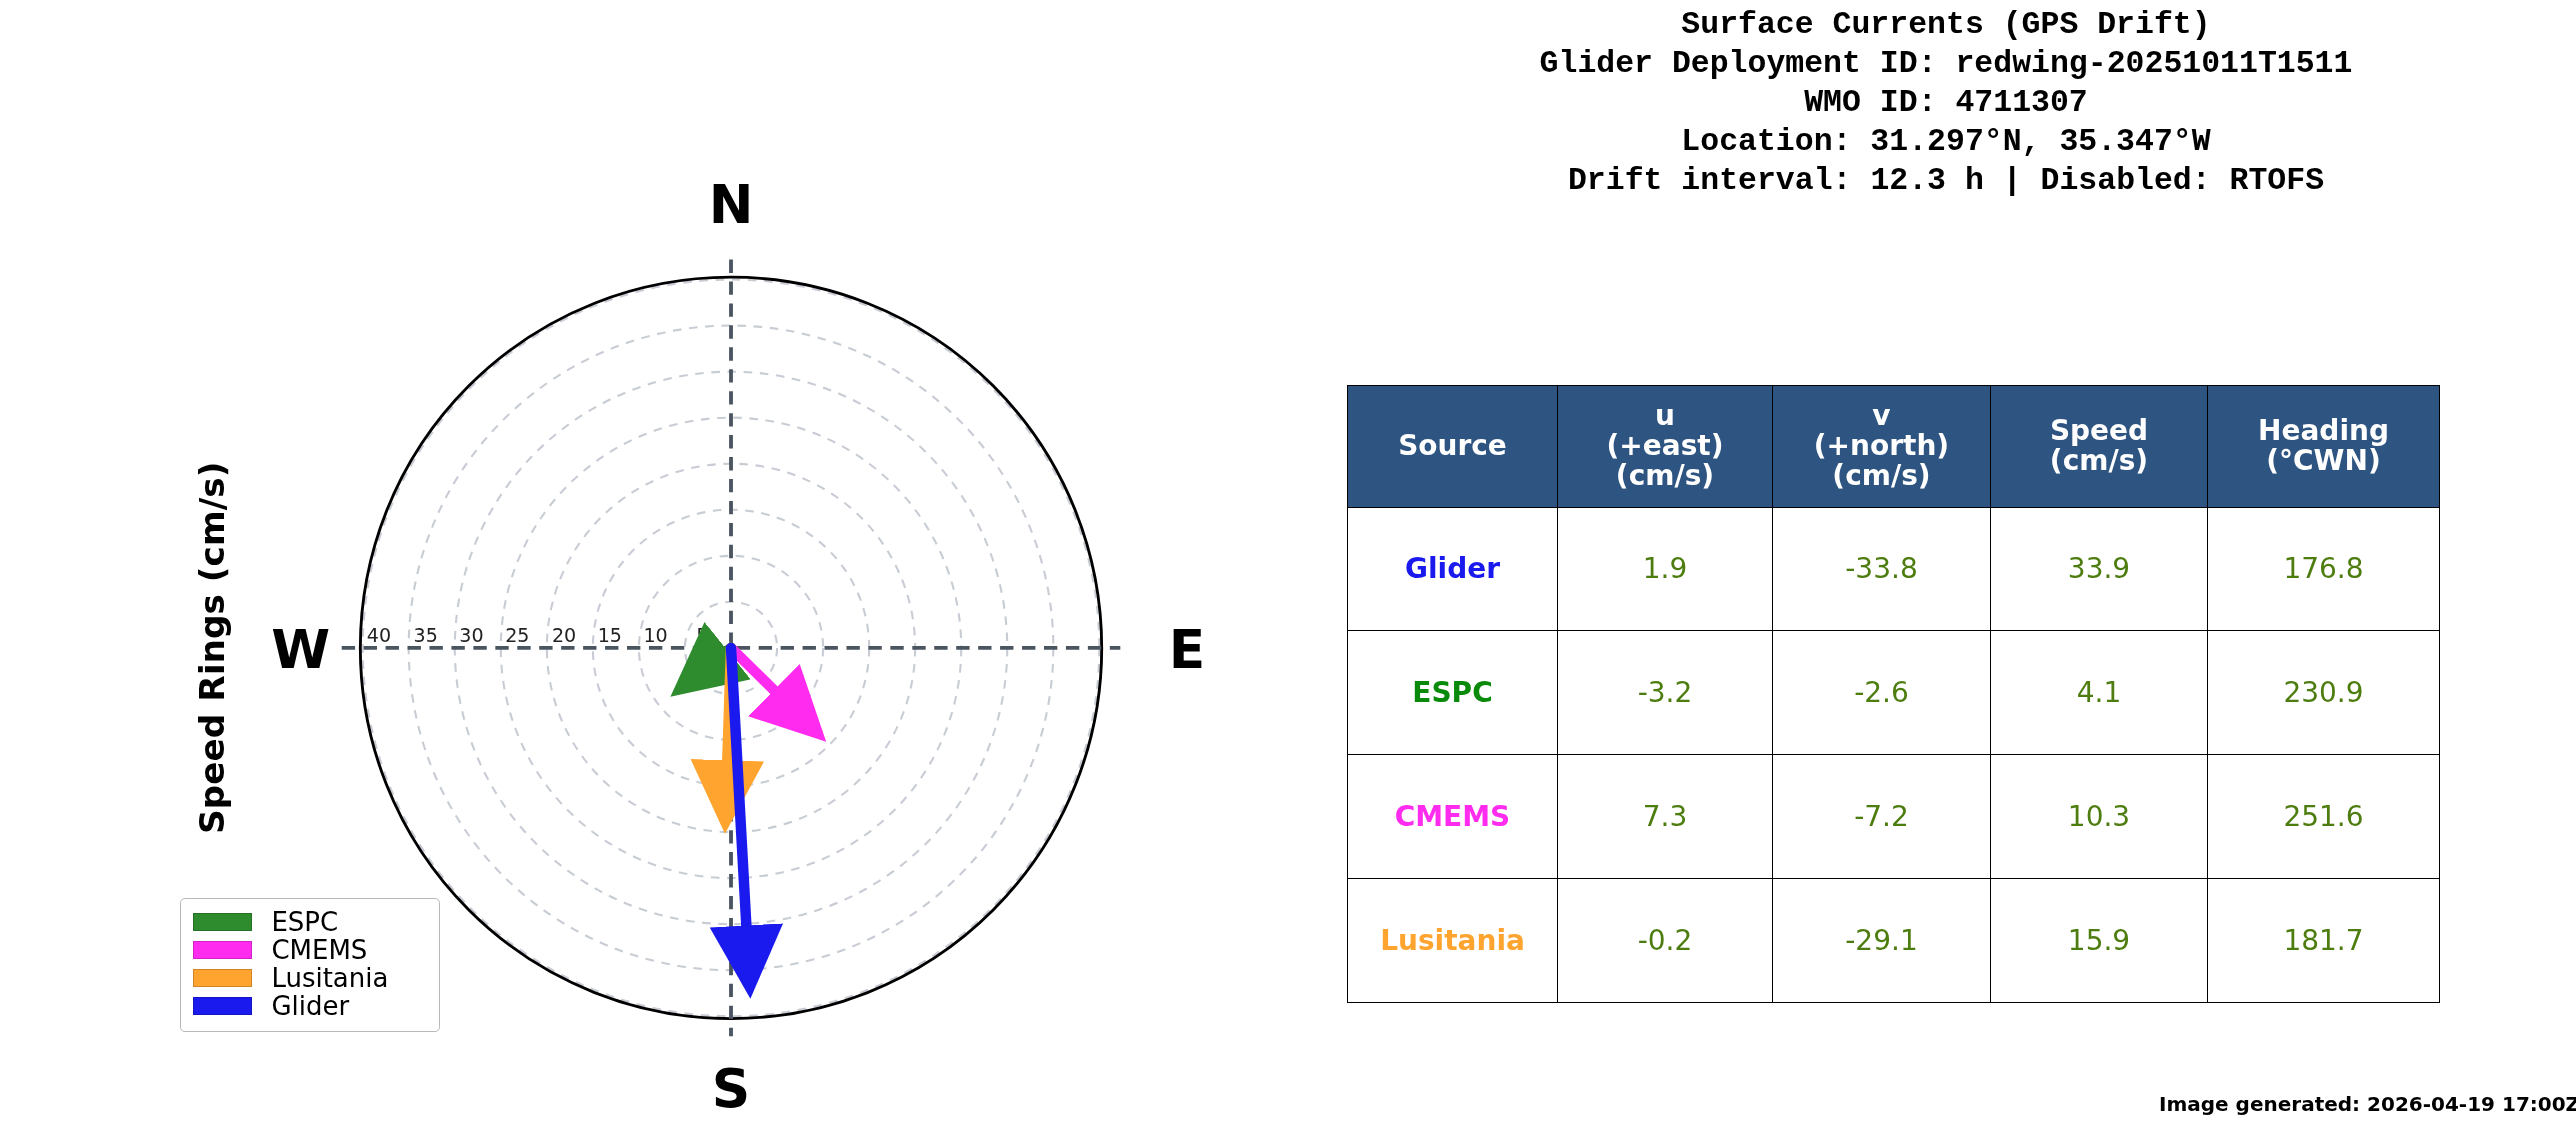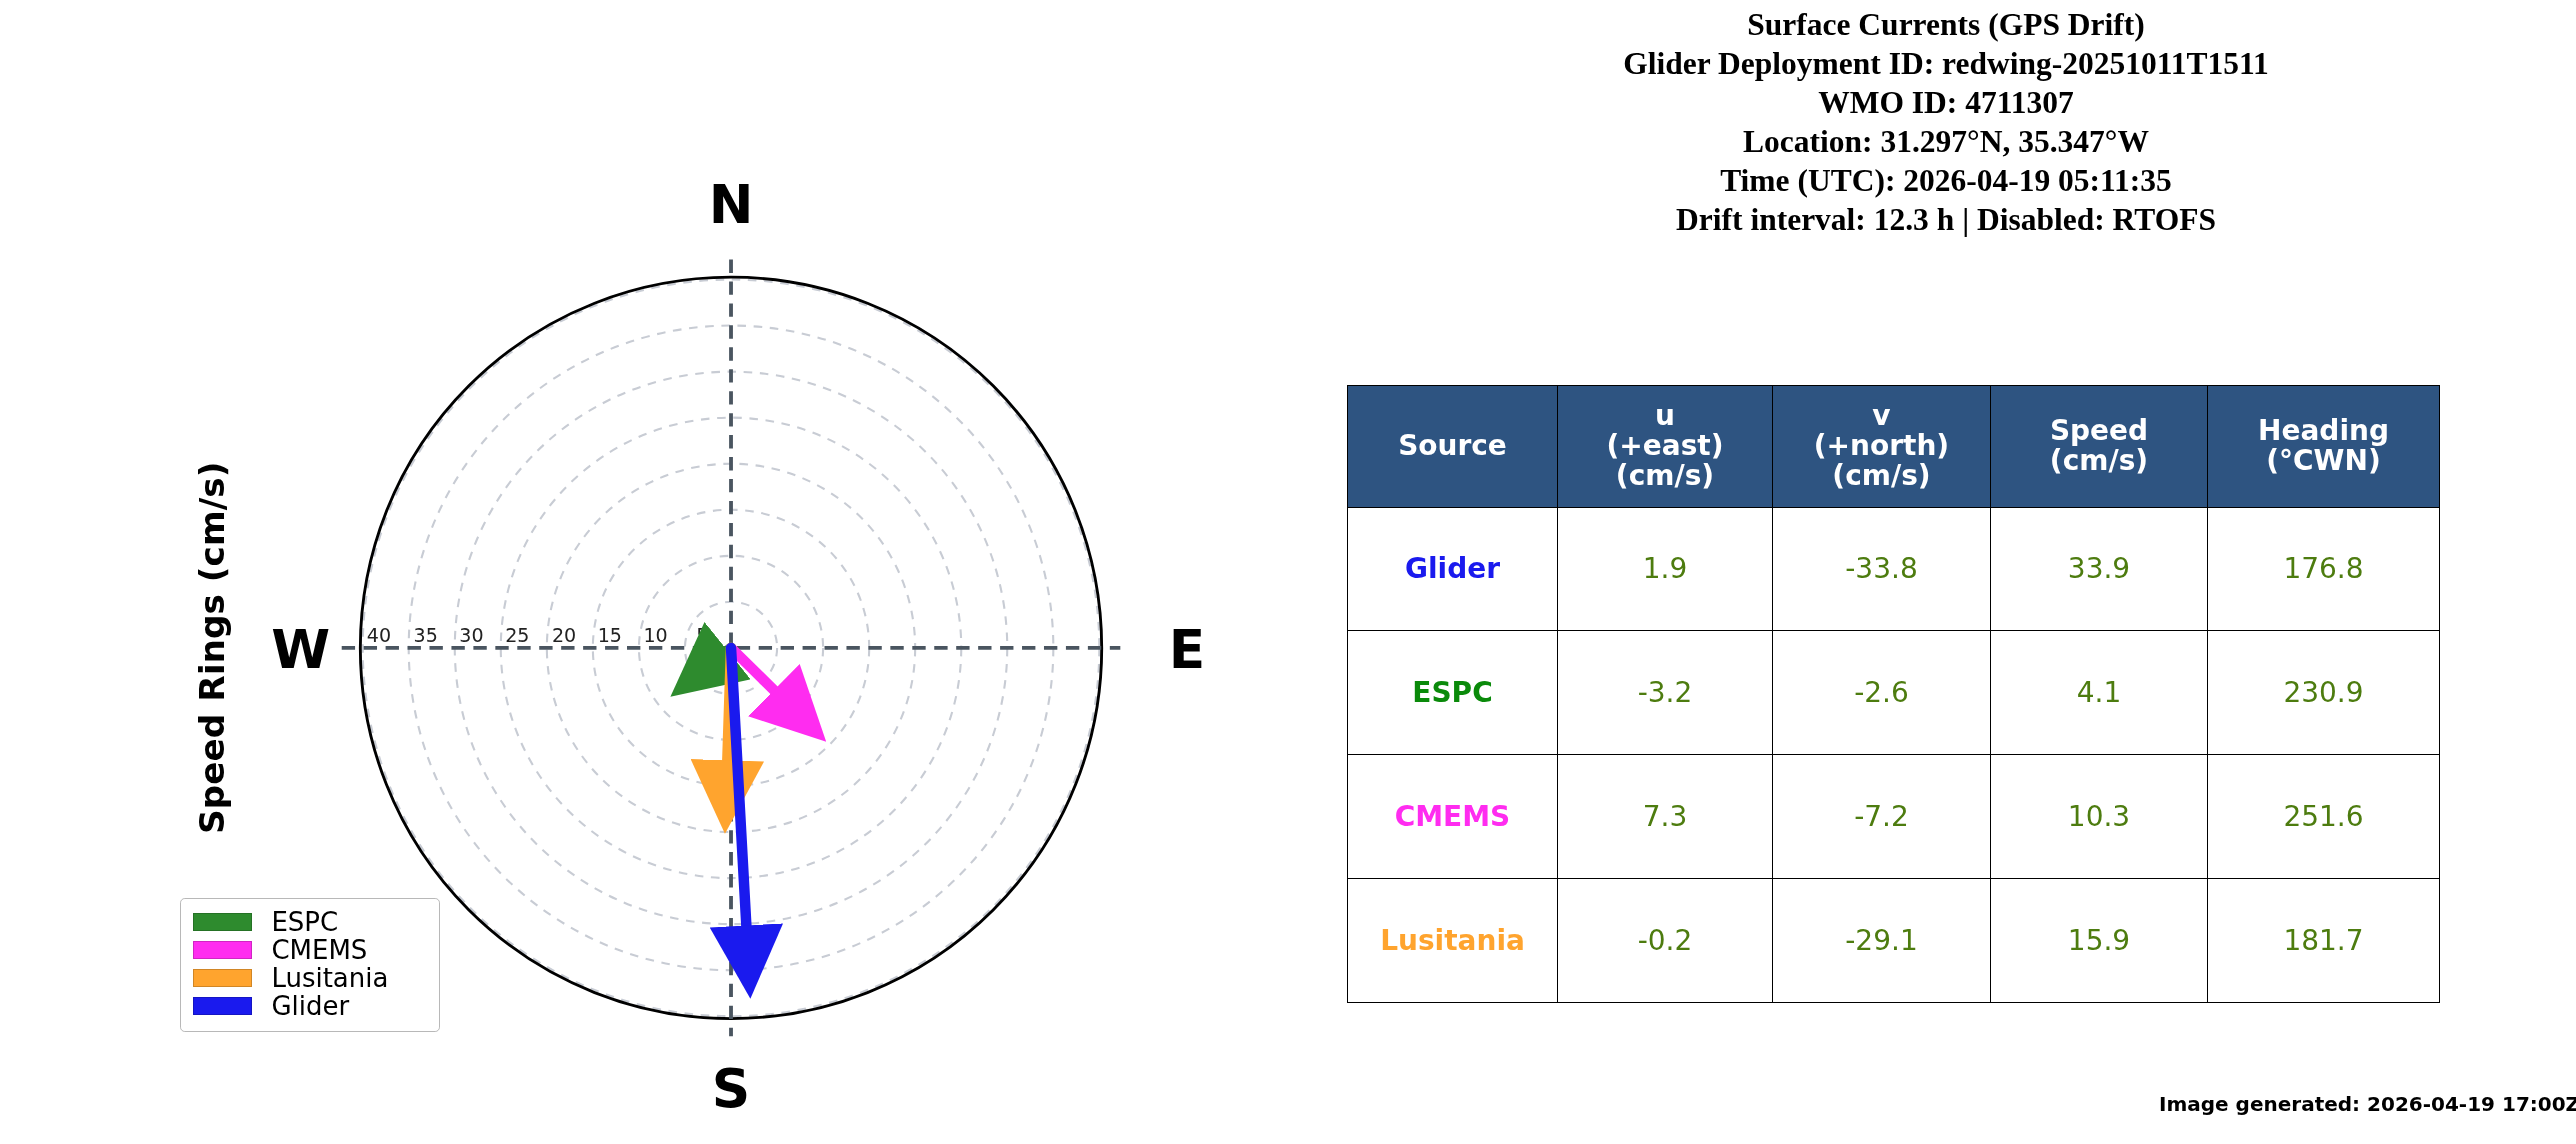--- a/index.html
+++ b/index.html
@@ -83,21 +83,21 @@
 
   
   #header-block {
     position: absolute;
     left: 1326px;
     top: 9.5px;
     width: 1240px;
     text-align: center;
   }
   .header-line {
-    font-family: Liberation Serif, serif;
+    font-family: Liberation Mono, monospace;
     font-weight: bold;
     font-size: 31.5px;
     line-height: 30.5px;
     color: #000000;
     white-space: nowrap;
     margin: 0 0 8.6px 0;
   }
 
   
   #data-table {
@@ -243,21 +243,20 @@
       <span class="legend-text">Glider</span>
     </div>
   </div>
 </div>
 
 <div id="header-block">
   <div class="header-line">Surface Currents (GPS Drift)</div>
   <div class="header-line">Glider Deployment ID: redwing-20251011T1511</div>
   <div class="header-line">WMO ID: 4711307</div>
   <div class="header-line">Location: 31.297°N, 35.347°W</div>
-  <div class="header-line">Time (UTC): 2026-04-19 05:11:35</div>
   <div class="header-line">Drift interval: 12.3 h | Disabled: RTOFS</div>
 </div>
 
 <table id="data-table">
   <colgroup>
     <col class="col-source">
       <col class="col-u">
       <col class="col-v">
       <col class="col-speed">
       <col class="col-heading">

